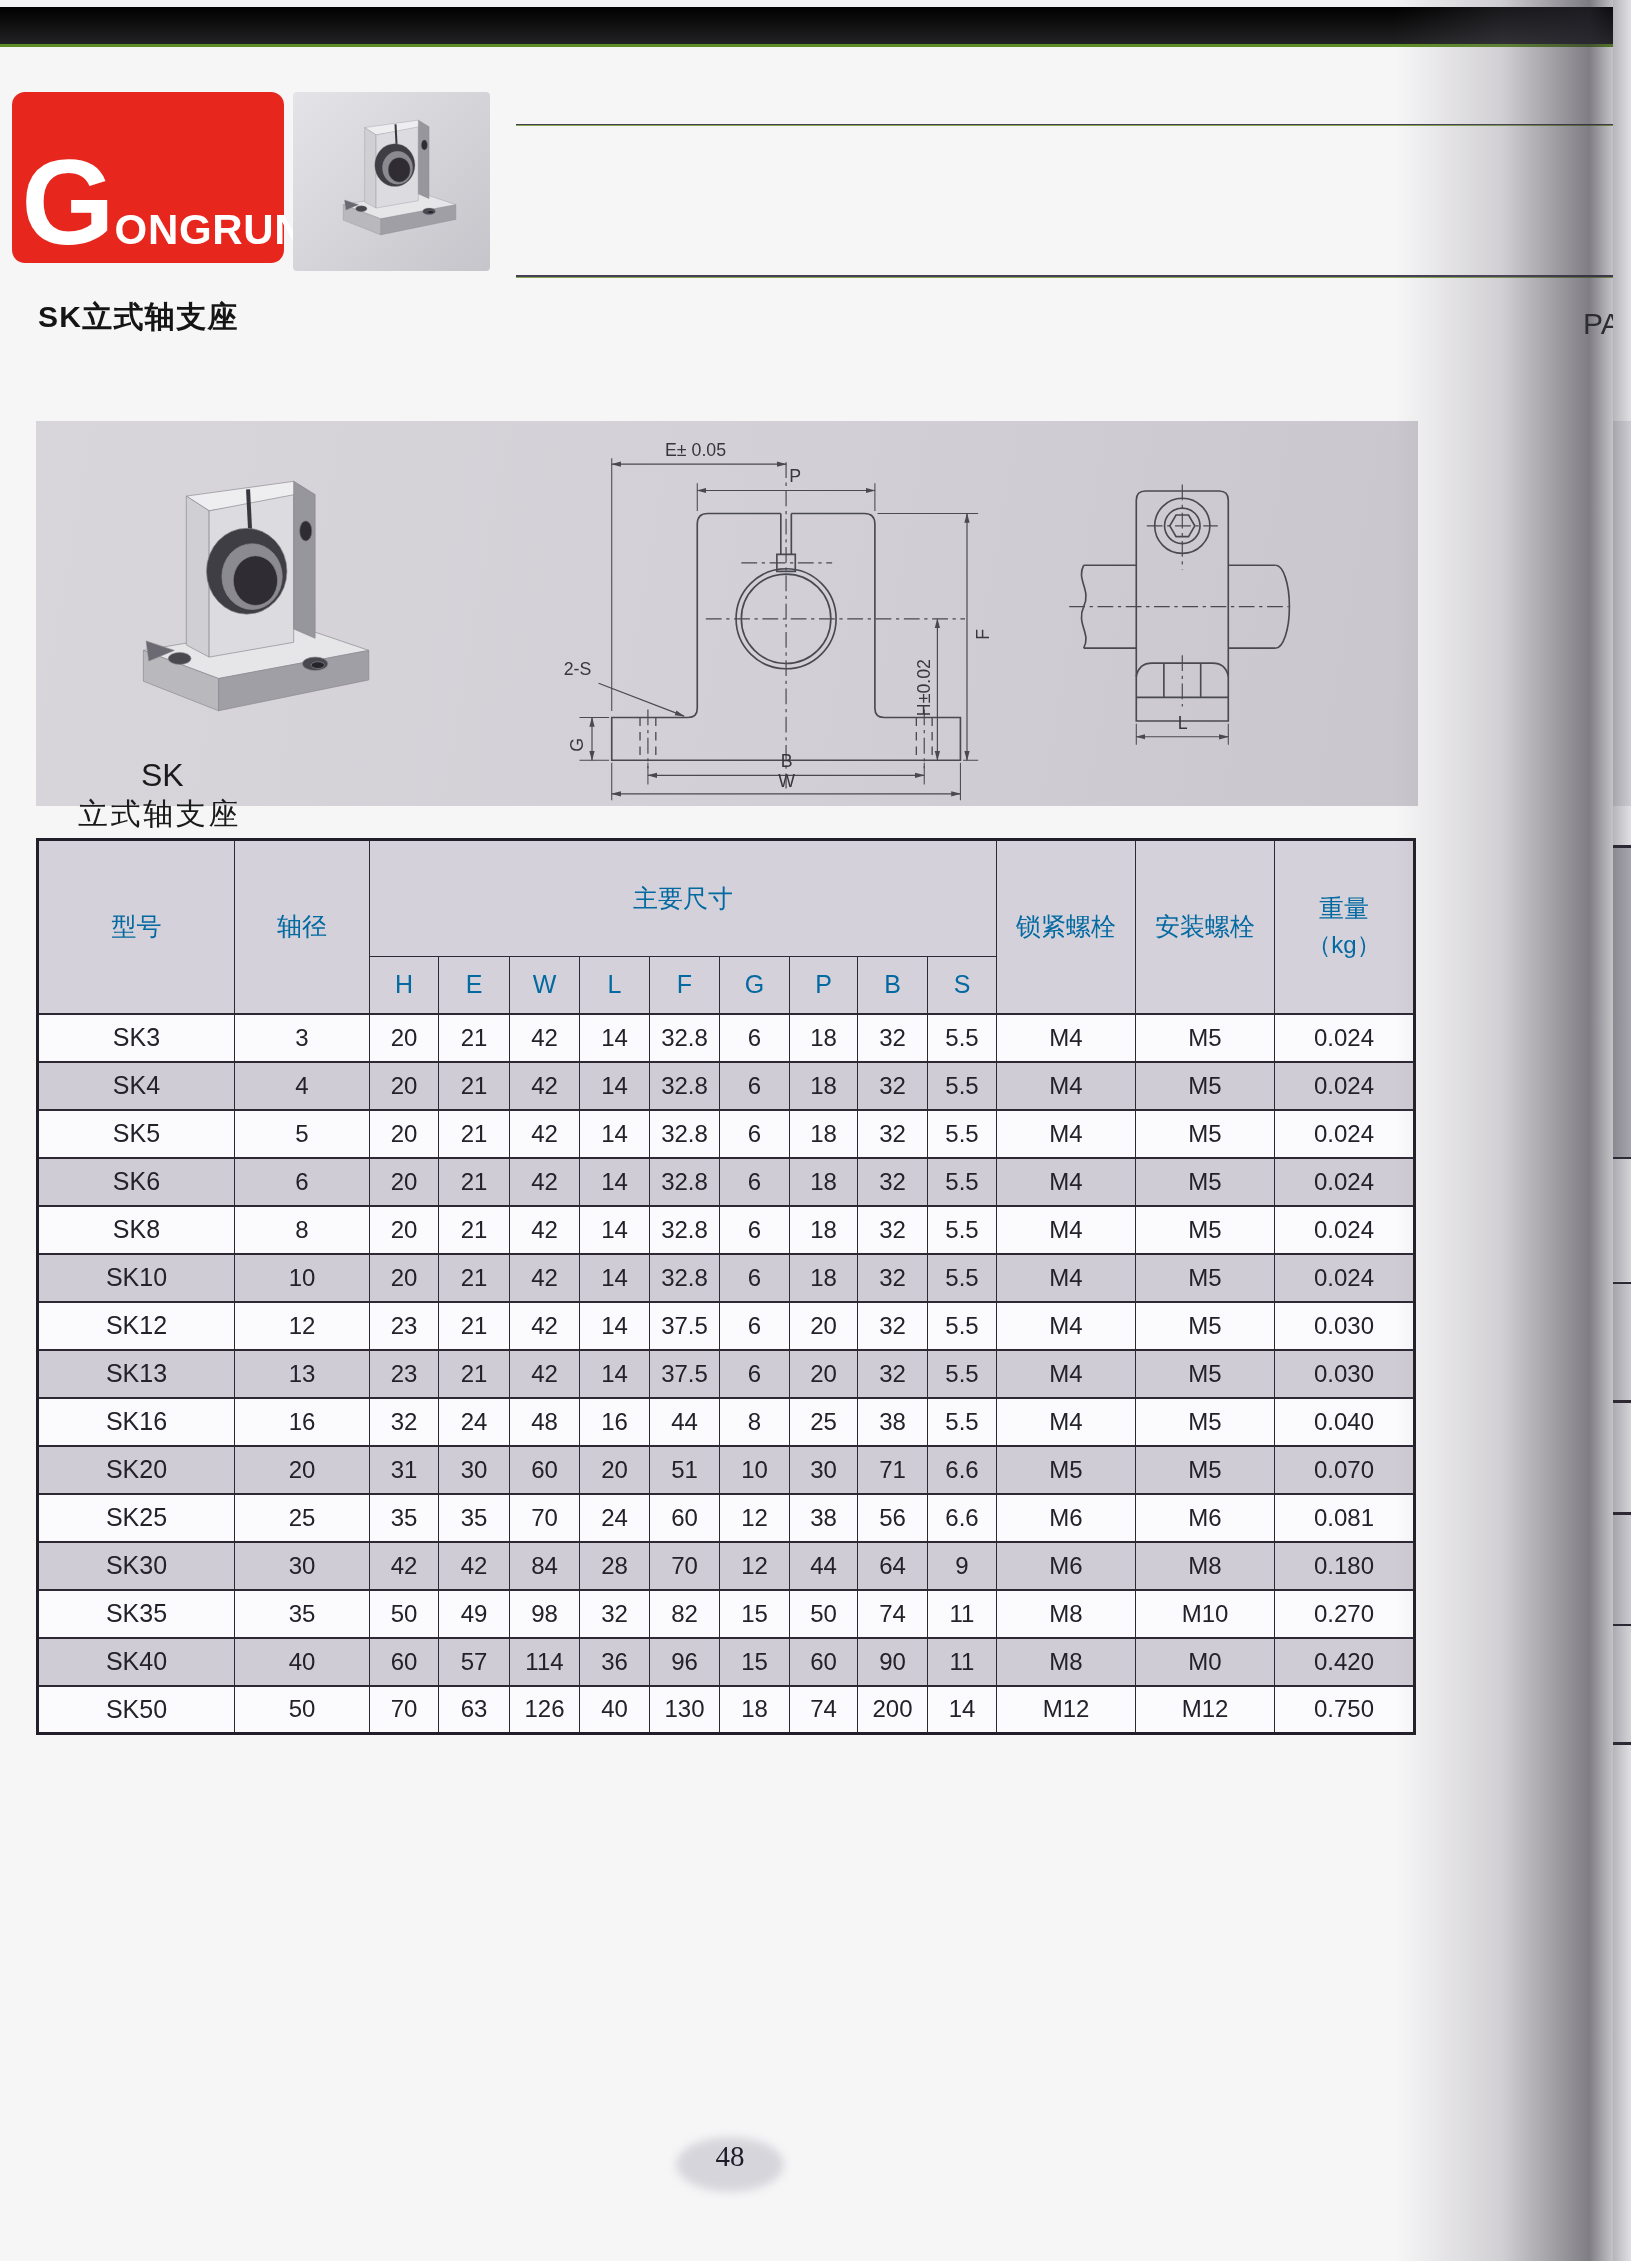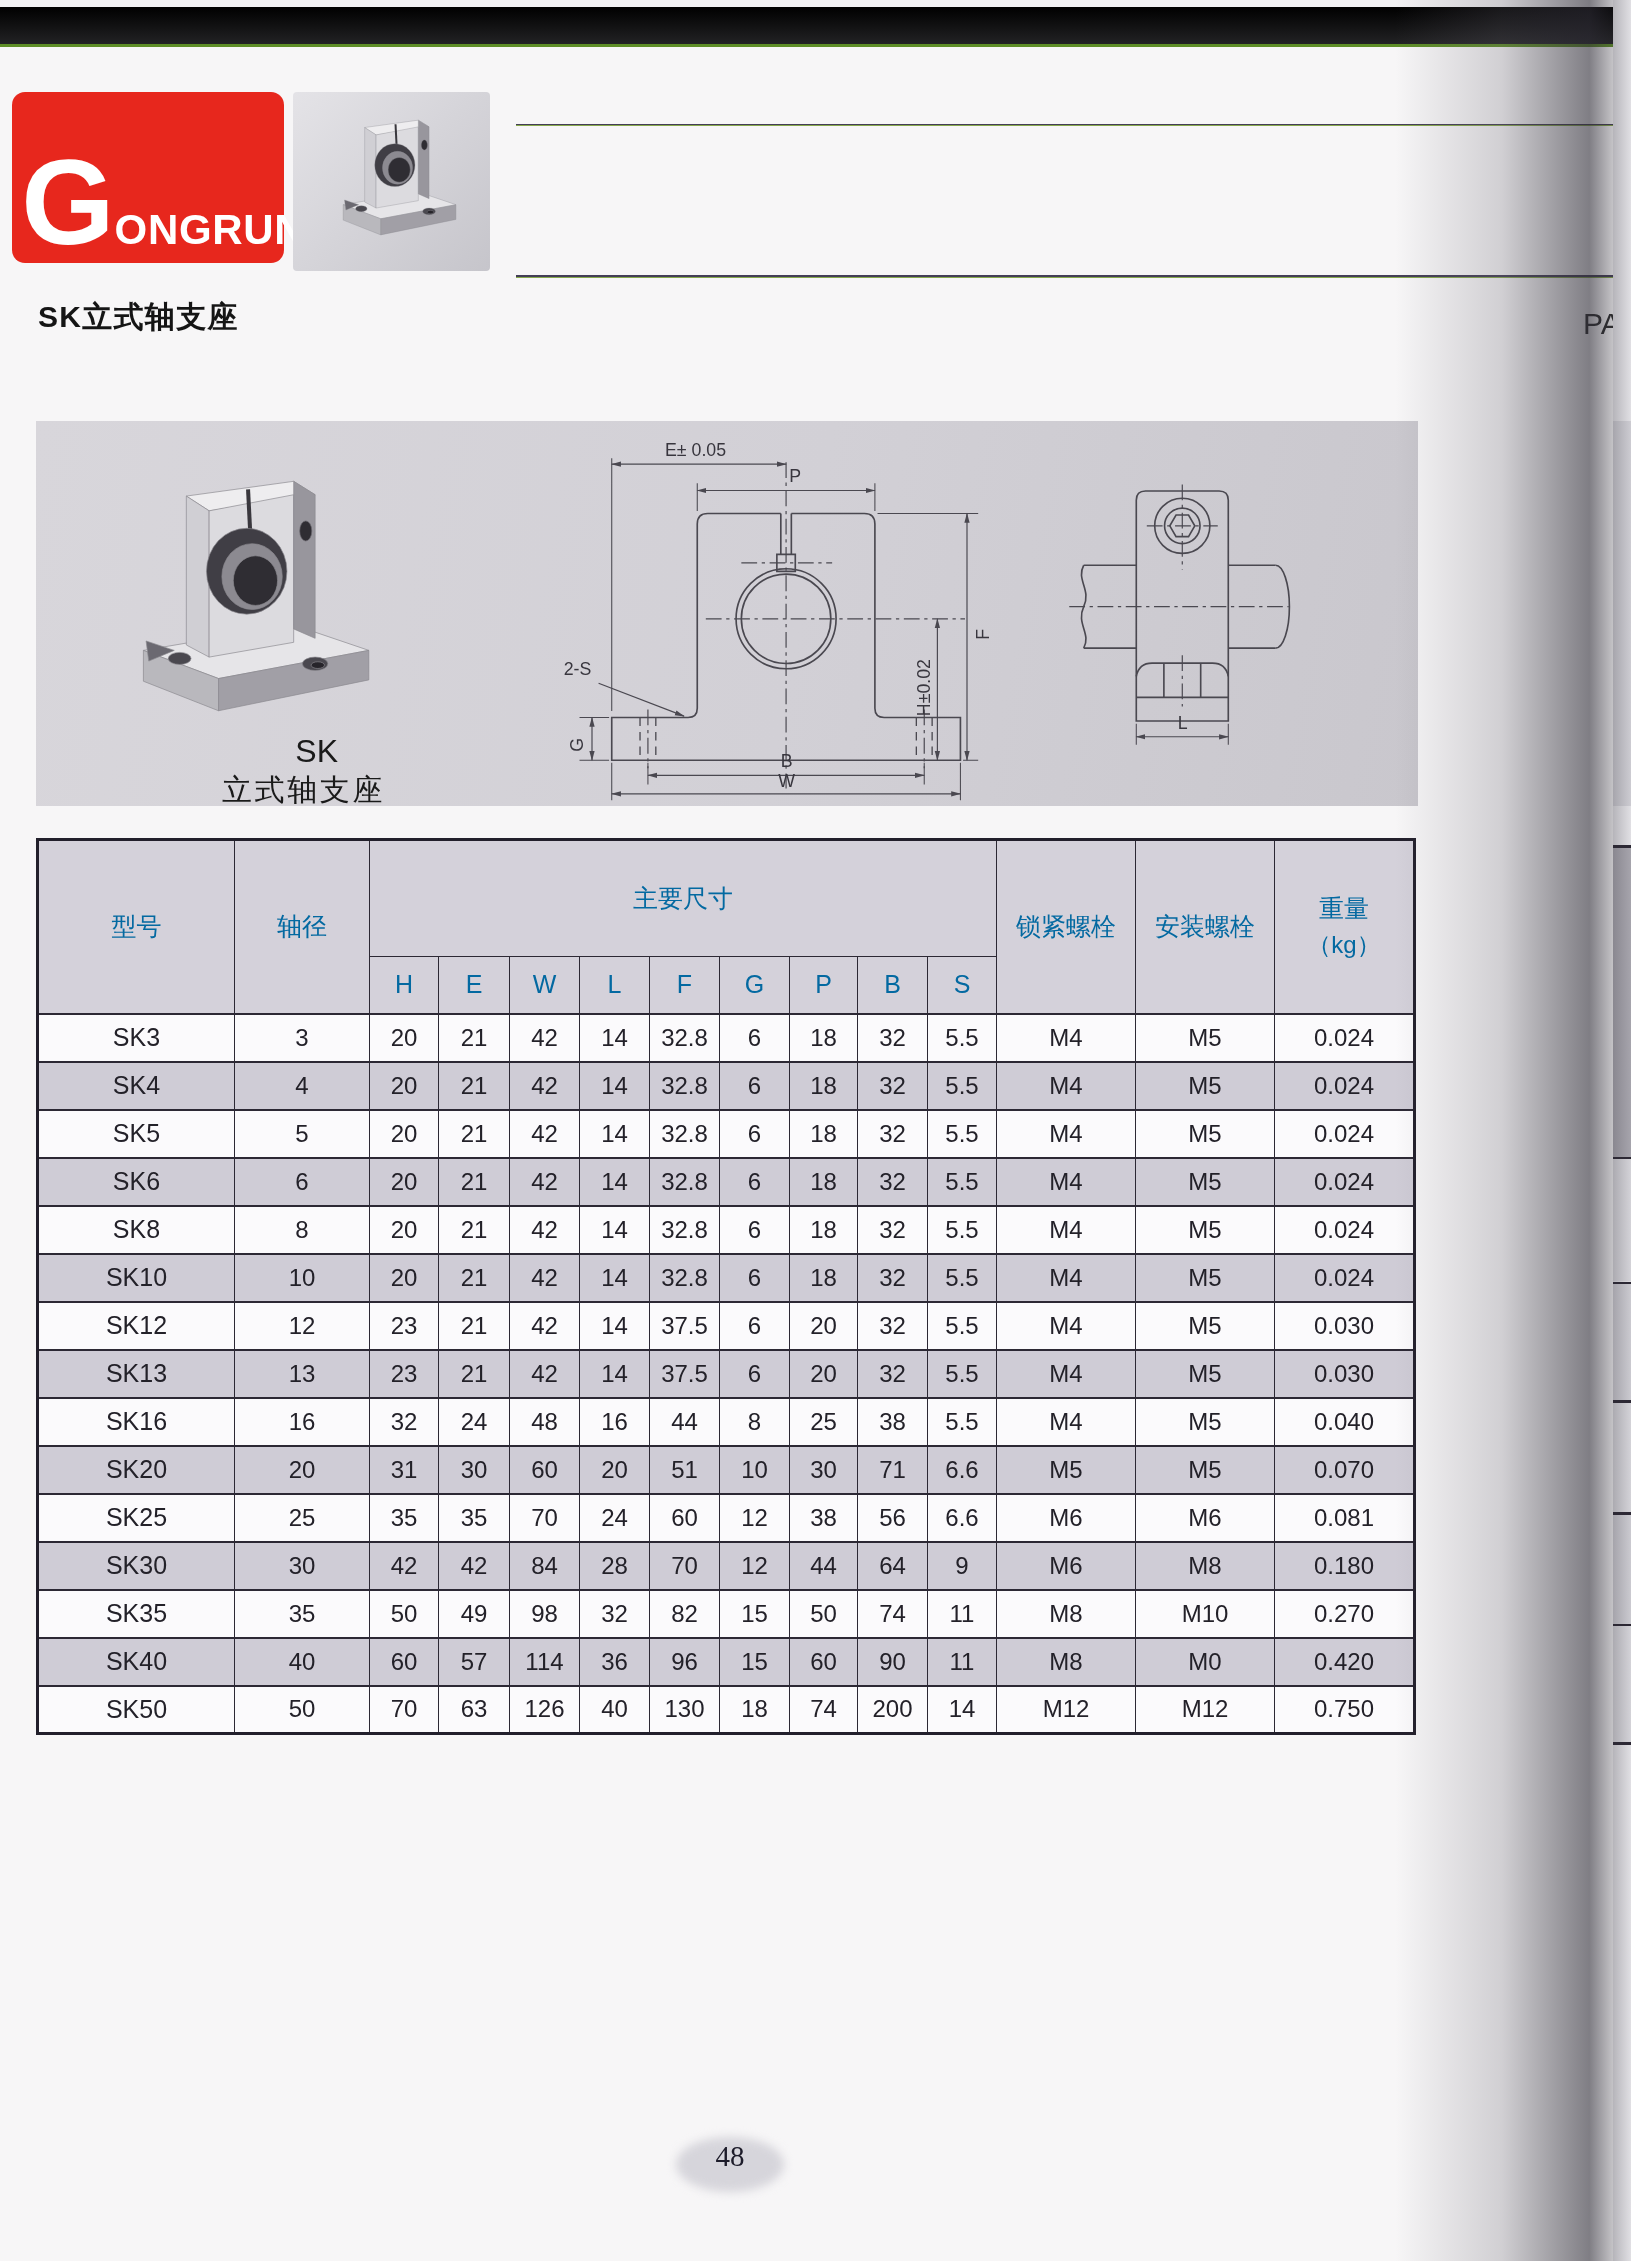--- a/index.html
+++ b/index.html
@@ -24,23 +24,23 @@
   .photo-box{position:absolute;left:293px;top:92px;width:197px;height:179px;border-radius:4px;
              background:linear-gradient(135deg,#e4e3e7,#c6c5cb);}
   .photo-box svg{position:absolute;left:18.4px;top:12px;}
   .page-title{position:absolute;left:38px;top:297px;font-size:30px;font-weight:600;color:#151515;
               letter-spacing:1.3px;}
   .pa-partial{position:absolute;left:1583px;top:307px;font-size:30px;font-weight:500;color:#2b2b2b;}
   
   .panel{position:absolute;left:36px;top:421px;width:1382px;height:385px;
          background:linear-gradient(100deg,#d8d6db 0%,#d2d0d6 55%,#c9c7cd 100%);}
   .panel .prod{position:absolute;left:43px;top:28px;}
-  .cap{position:absolute;text-align:right;color:#1a1a1a;}
+  .cap{position:absolute;text-align:left;color:#1a1a1a;margin-top:24px;}
   .cap-sk{left:105px;top:312px;width:197px;font-size:32px;}
-  .cap-name{left:33px;top:349px;width:316px;font-size:30px;letter-spacing:2.6px;}
+  .cap-name{left:42px;top:349px;width:316px;font-size:30px;letter-spacing:2.6px;}
   .front-svg{position:absolute;left:500px;top:6.6px;}
   .side-svg{position:absolute;left:1028px;top:37px;}
   svg text{font-family:"Liberation Sans",sans-serif;fill:#38363e;}
   
   table.spec{position:absolute;left:36px;top:838px;width:1378px;border-collapse:collapse;
              table-layout:fixed;background:#fbfafc;border:3.3px solid #221f2b;}
   table.spec th,table.spec td{border:1.3px solid #2c2834;text-align:center;vertical-align:middle;
              padding:0;overflow:hidden;}
   table.spec th{background:#d4d1da;font-weight:500;font-size:25px;color:#0369a1;}
   tr.hrow1{height:117px;}

